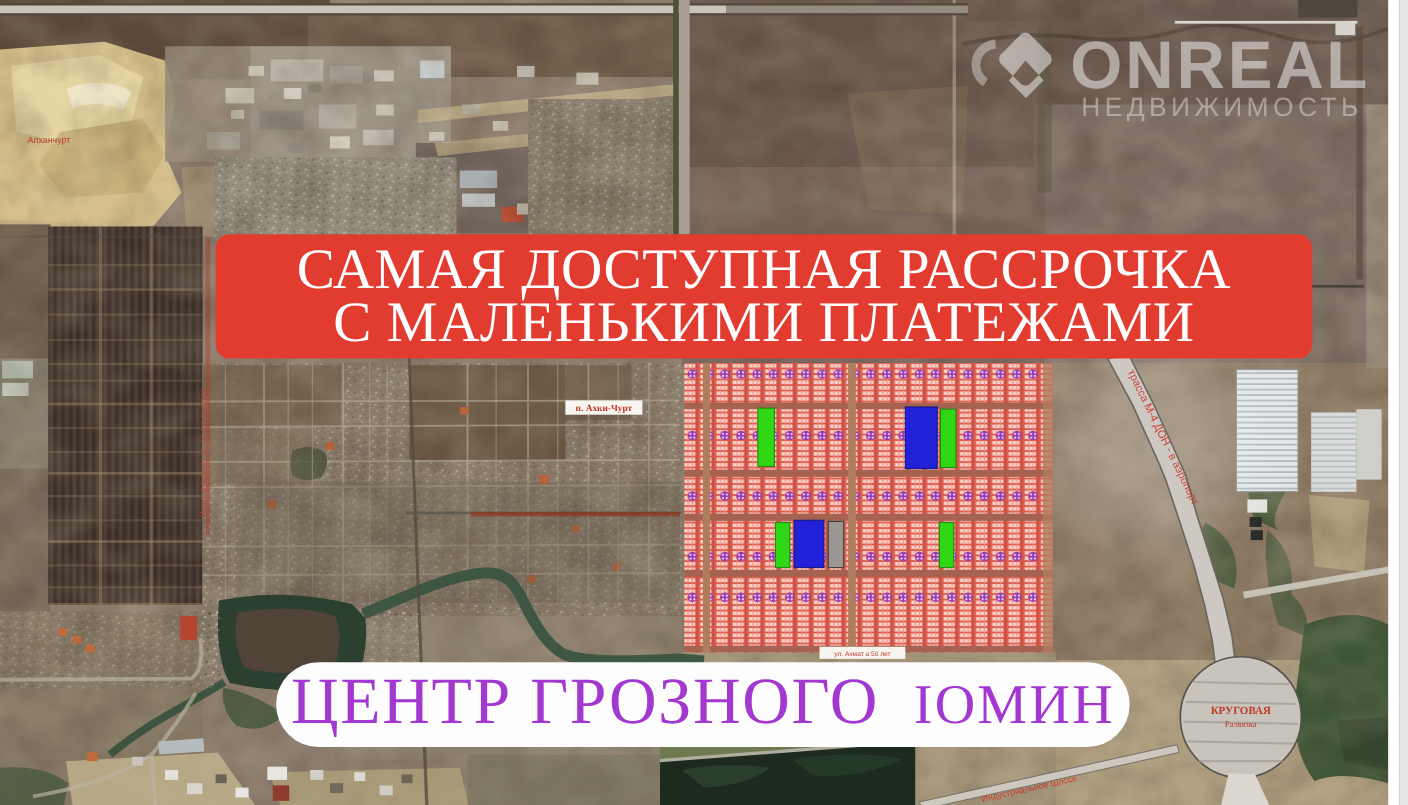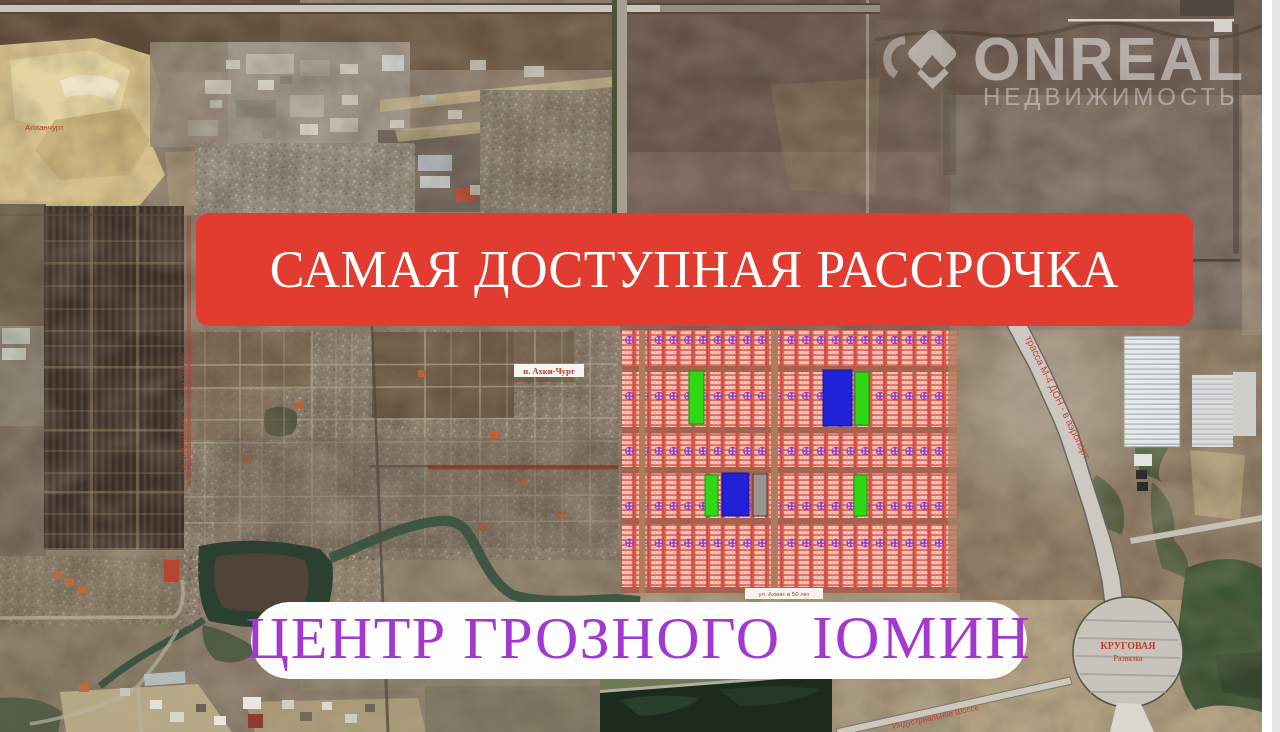--- a/index.html
+++ b/index.html
@@ -565,18 +565,19 @@
   <text x="973" y="80" fill="#ffffff" font-size="61" font-weight="bold" font-family="Liberation Sans, sans-serif" letter-spacing="2.5">ONREAL</text>
   <text x="983" y="105" fill="#ffffff" font-size="24" font-family="Liberation Sans, sans-serif" letter-spacing="4" opacity="0.8">НЕДВИЖИМОСТЬ</text>
 </g>
 
 <rect x="1262" y="0" width="10" height="732" fill="#ffffff"></rect>
 <rect x="1272" y="0" width="8" height="732" fill="#e6e6e9"></rect>
 </svg>
 
 <div style="position:absolute;left:196px;top:213px;width:997px;height:113px;background:#e23b30;border-radius:13px;display:flex;flex-direction:column;justify-content:center;align-items:center;">
   <div style="font-family:'Liberation Serif',serif;color:#ffffff;font-size:52px;line-height:48px;letter-spacing:0.5px;white-space:nowrap;">САМАЯ ДОСТУПНАЯ РАССРОЧКА</div>
+  <div style="font-family:'Liberation Serif',serif;color:#ffffff;font-size:52px;line-height:48px;letter-spacing:0.5px;white-space:nowrap;">С МАЛЕНЬКИМИ ПЛАТЕЖАМИ</div>
 </div>
 
 <div style="position:absolute;left:251px;top:602px;width:776px;height:77px;background:#fdfdfd;border-radius:39px;display:flex;justify-content:center;align-items:center;">
-  <span style="font-family:'Liberation Serif',serif;color:#a338d0;font-size:60px;letter-spacing:1.5px;white-space:nowrap;position:relative;top:-3px;">ЦЕНТР ГРОЗНОГО <span style="font-size:62px;letter-spacing:2px;margin-left:15px;">IОМИН</span></span>
+  <span style="font-family:'Liberation Serif',serif;color:#a338d0;font-size:60px;letter-spacing:1.5px;white-space:nowrap;position:relative;top:-3px;">ЦЕНТР ГРОЗНОГО <span style="font-size:51px;letter-spacing:2px;margin-left:15px;">IОМИН</span></span>
 </div>
 </div>
 
 </body></html>

